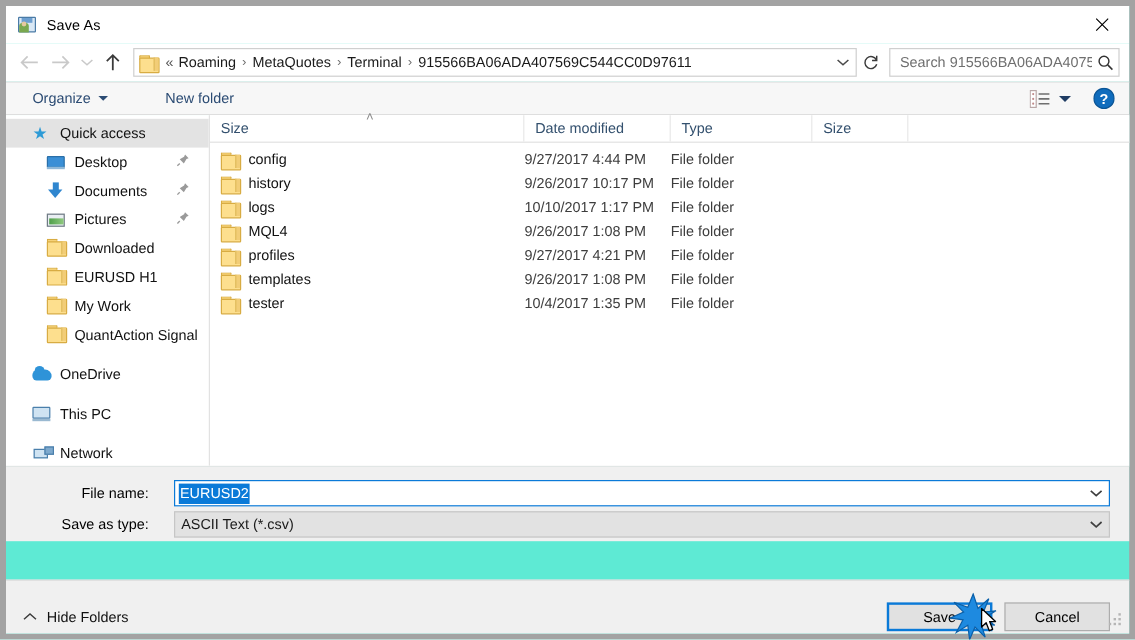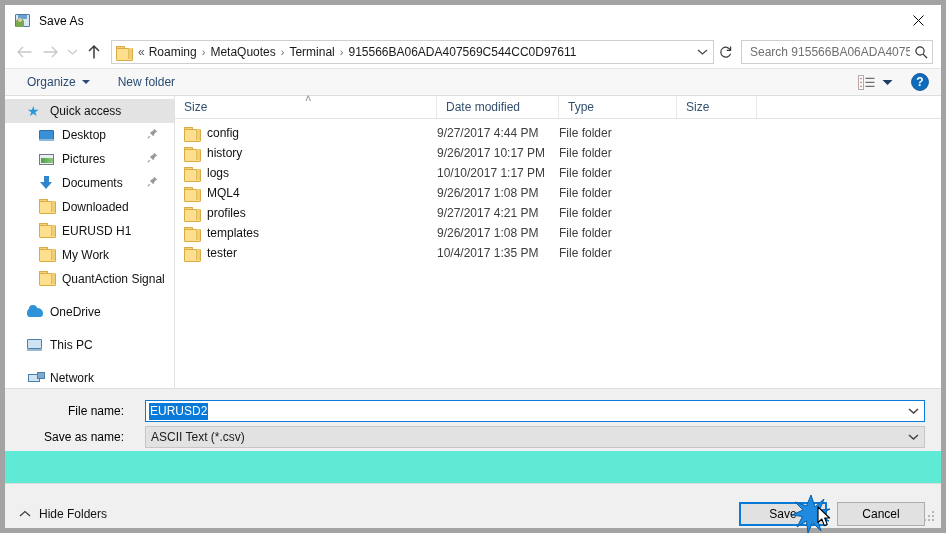--- a/index.html
+++ b/index.html
@@ -390,21 +390,21 @@
         </svg>
       </span>
     </div>
   </div>
 
   <div id="toolbar">
     <div class="tb-item">
       <span>Organize</span>
       <span class="tb-caret"></span>
     </div>
-    <div class="tb-item" style="margin-left:12px;">
+    <div class="tb-item" style="margin-left:32px;">
       <span>New folder</span>
     </div>
     <div id="tb-right">
       <div id="viewmode">
         <svg width="17" height="15" viewBox="0 0 17 15">
           <rect x="0.5" y="0.5" width="5" height="14" fill="#fff" stroke="#b9a7a7"></rect>
           <circle cx="3" cy="3.4" r="0.9" fill="#c08a8a"></circle>
           <circle cx="3" cy="7.4" r="0.9" fill="#c08a8a"></circle>
           <circle cx="3" cy="11.4" r="0.9" fill="#c08a8a"></circle>
           <path d="M7.5 3.4 L16.5 3.4 M7.5 7.4 L16.5 7.4 M7.5 11.4 L16.5 11.4" stroke="#6f6f6f" stroke-width="1.3" fill="none"></path>
@@ -444,46 +444,46 @@
         <span class="sb-pin">
           <svg width="11" height="11" viewBox="0 0 11 11">
             <path d="M7.2 0.8 L10.2 3.8 L8.4 4.6 L6.2 8.2 L2.8 4.8 L6.4 2.6 Z" fill="#9a9a9a"></path>
             <path d="M2.8 8.2 L0.8 10.2" stroke="#9a9a9a" stroke-width="1.1"></path>
           </svg>
         </span>
       </div>
 
       <div class="sb-item indent">
         <span class="sb-ico">
-            <span class="ic-pictures"></span>
-          </span>
-        <span class="sb-label">Pictures</span>
-        <span class="sb-pin">
-          <svg width="11" height="11" viewBox="0 0 11 11">
-            <path d="M7.2 0.8 L10.2 3.8 L8.4 4.6 L6.2 8.2 L2.8 4.8 L6.4 2.6 Z" fill="#9a9a9a"></path>
-            <path d="M2.8 8.2 L0.8 10.2" stroke="#9a9a9a" stroke-width="1.1"></path>
-          </svg>
-        </span>
-      </div>
-
-      <div class="sb-item indent">
-        <span class="sb-ico">
           <span class="ic-dl-stem"></span>
             <span class="ic-dl-head"></span>
         </span>
         <span class="sb-label">Documents</span>
         <span class="sb-pin">
           <svg width="11" height="11" viewBox="0 0 11 11">
             <path d="M7.2 0.8 L10.2 3.8 L8.4 4.6 L6.2 8.2 L2.8 4.8 L6.4 2.6 Z" fill="#9a9a9a"></path>
             <path d="M2.8 8.2 L0.8 10.2" stroke="#9a9a9a" stroke-width="1.1"></path>
           </svg>
         </span>
       </div>
 
       <div class="sb-item indent">
+        <span class="sb-ico">
+            <span class="ic-pictures"></span>
+          </span>
+        <span class="sb-label">Pictures</span>
+        <span class="sb-pin">
+          <svg width="11" height="11" viewBox="0 0 11 11">
+            <path d="M7.2 0.8 L10.2 3.8 L8.4 4.6 L6.2 8.2 L2.8 4.8 L6.4 2.6 Z" fill="#9a9a9a"></path>
+            <path d="M2.8 8.2 L0.8 10.2" stroke="#9a9a9a" stroke-width="1.1"></path>
+          </svg>
+        </span>
+      </div>
+
+      <div class="sb-item indent">
         <span class="sb-ico"><span class="folder-ico"><span class="fo-tab"></span></span></span>
         <span class="sb-label">Downloaded</span>
       </div>
 
       <div class="sb-item indent">
         <span class="sb-ico"><span class="folder-ico"><span class="fo-tab"></span></span></span>
         <span class="sb-label">EURUSD H1</span>
       </div>
 
       <div class="sb-item indent">
@@ -632,21 +632,21 @@
           <span id="filename-value">EURUSD2</span>
         </div>
         <span class="combo-caret">
           <svg width="11" height="8" viewBox="0 0 11 8">
             <path d="M1 2 L5.5 6 L10 2" stroke="#404040" stroke-width="1.4" fill="none"></path>
           </svg>
         </span>
       </div>
     </div>
     <div class="frow">
-      <span class="flabel">Save as name:</span>
+      <span class="flabel">Save as type:</span>
       <div class="fctrl">
         <div id="filetype-box">
           <span>ASCII Text (*.csv)</span>
         </div>
         <span class="combo-caret">
           <svg width="11" height="8" viewBox="0 0 11 8">
             <path d="M1 2 L5.5 6 L10 2" stroke="#404040" stroke-width="1.4" fill="none"></path>
           </svg>
         </span>
       </div>

